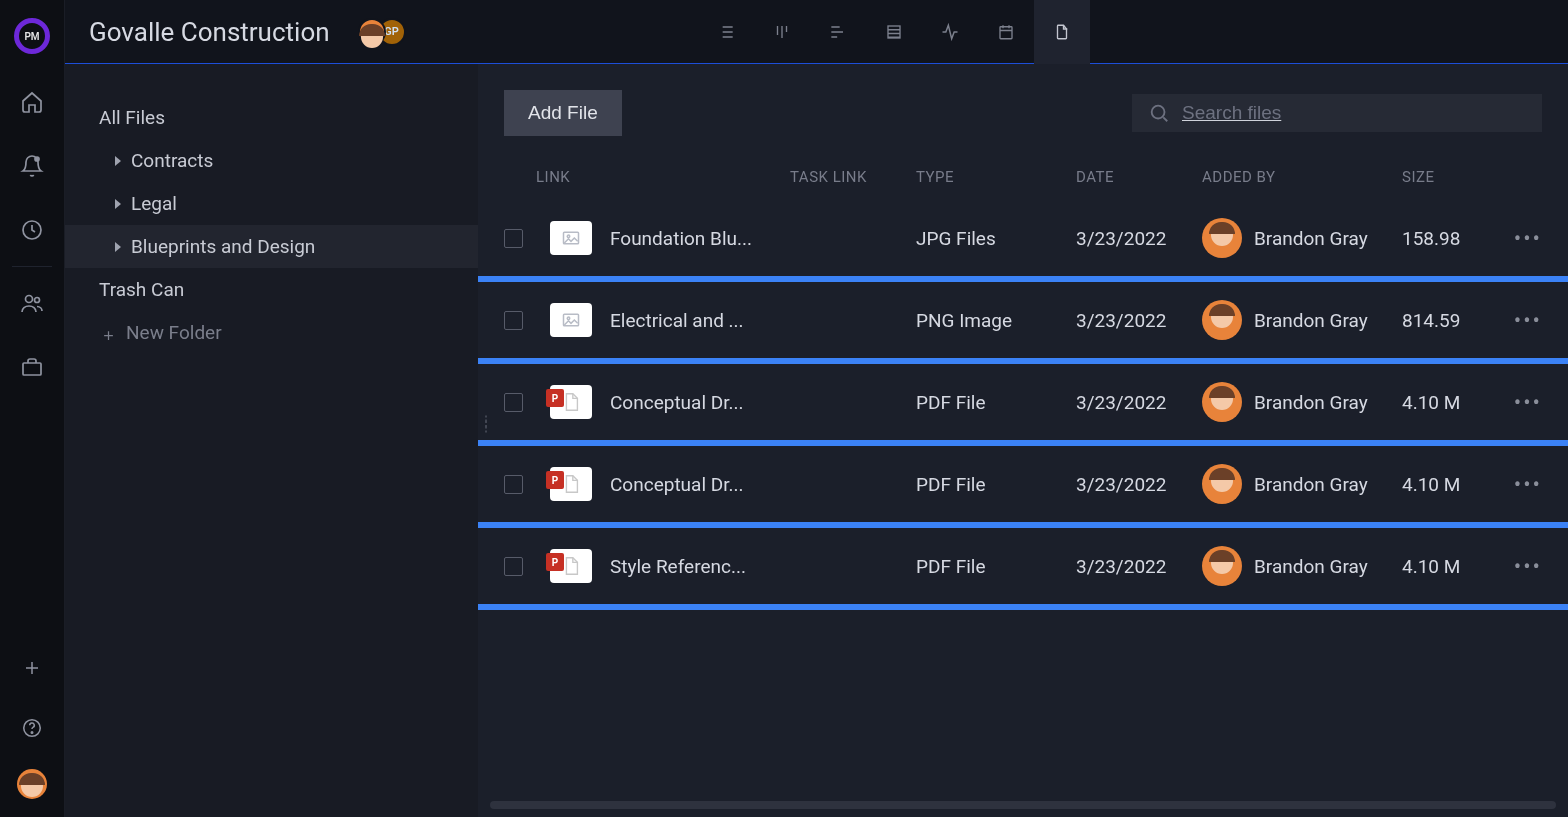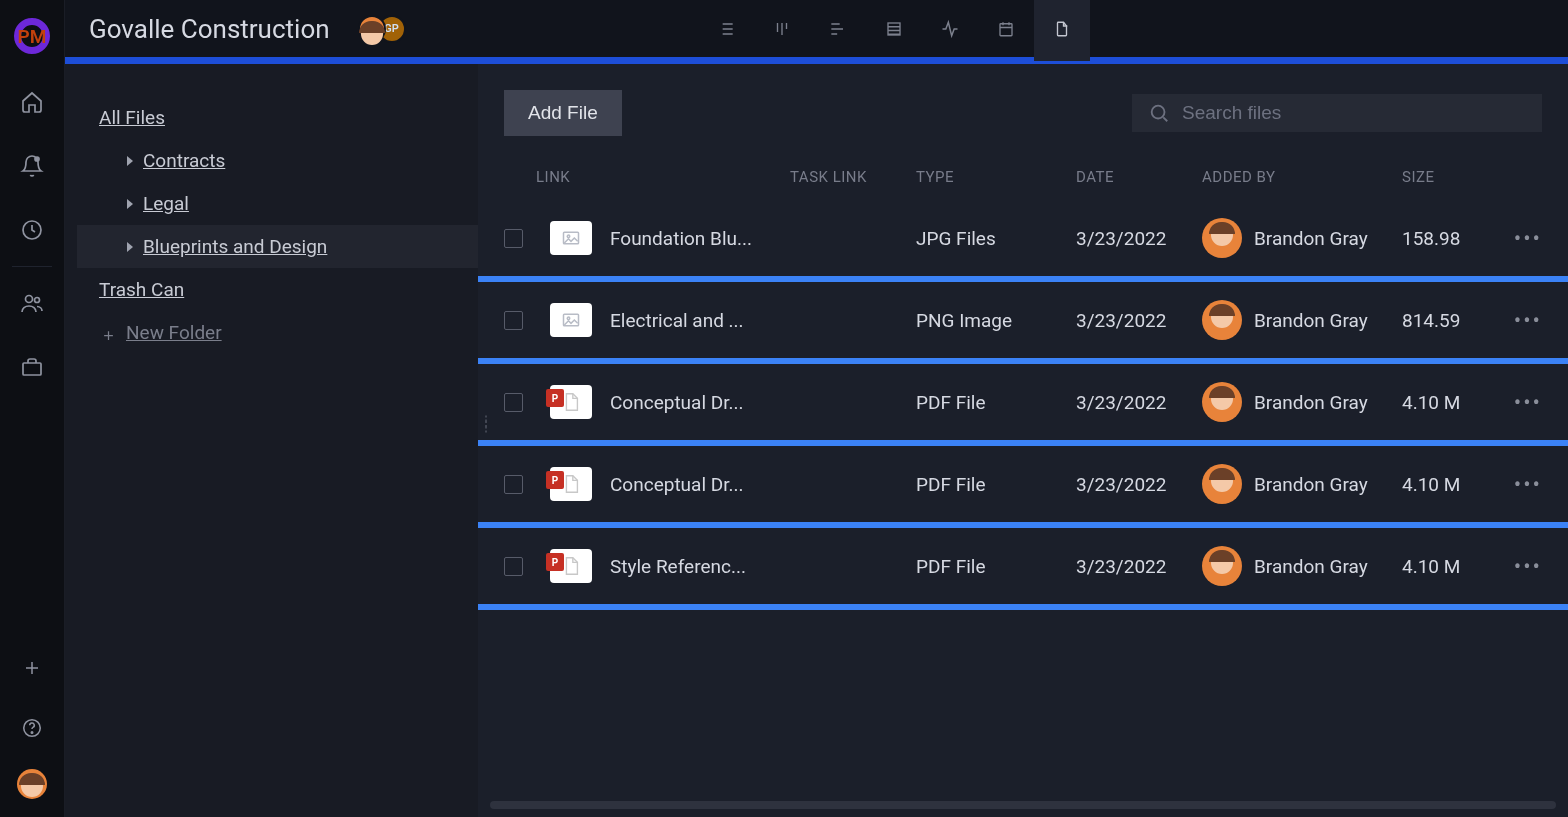--- a/index.html
+++ b/index.html
@@ -16,25 +16,25 @@
   width: 70px;
   background: #0d0f14;
   border-right: 1px solid #1a1d26;
   display: flex;
   flex-direction: column;
   align-items: center;
   padding-top: 18px;
 }
 .pm-logo {
   width: 36px; height: 36px;
-  border: 7px solid #6d28d9;
+  border: 5px solid #6d28d9;
   border-radius: 50%;
   display: flex; align-items: center; justify-content: center;
-  font-size: 19px; font-weight: 600;
-  color: #c2410c;
+  font-size: 10px; font-weight: 600;
+  color: #e5e5e5;
   margin-bottom: 36px;
 }
 .rail-icon {
   width: 24px; height: 24px;
   margin-bottom: 40px;
   color: #8f93a0;
   cursor: pointer;
 }
 .rail-spacer { flex: 1; }
 .rail-add { width: 18px; height: 18px; margin-bottom: 40px; color: #8f93a0; cursor:pointer;}
@@ -46,21 +46,21 @@
   margin-bottom: 18px;
 }
 .main-area {
   flex: 1;
   display: flex;
   flex-direction: column;
 }
 .top-bar {
   height: 64px;
   background: #11141c;
-  border-bottom: 7px solid #1d4ed8;
+  border-bottom: 1px solid #1d4ed8;
   display: flex;
   align-items: center;
   padding: 0 8px 0 24px;
 }
 .project-title {
   font-size: 26px;
   color: #d6d9e2;
   font-weight: 400;
 }
 .avatar-pair {
@@ -108,24 +108,23 @@
   padding-top: 32px;
 }
 .tree-item {
   padding: 10px 20px 10px 36px;
   font-size: 19px;
   color: #c8cbd4;
   display: flex;
   align-items: center;
   gap: 10px;
   cursor: pointer;
-  text-decoration: underline;
 }
 .tree-item.root { padding-left: 34px; }
-.tree-item.child { padding-left: 50px; margin-left: 12px; }
+.tree-item.child { padding-left: 50px; }
 .tree-item.selected { background: #22252f; }
 .tree-caret {
   width: 0; height: 0;
   border-top: 5px solid transparent;
   border-bottom: 5px solid transparent;
   border-left: 6px solid #9fa3af;
 }
 .tree-item.new-folder {
   color: #7a7e8b;
 }
@@ -157,20 +156,21 @@
   font-size: 19px;
   cursor: pointer;
 }
 .search-wrap {
   margin-left: auto;
   background: #262a35;
   display: flex;
   align-items: center;
   padding: 8px 16px;
   width: 410px;
+  text-decoration: underline;
 }
 .search-wrap input {
   background: transparent;
   border: none;
   color: #c8cbd4;
   font-size: 19px;
   outline: none;
   margin-left: 12px;
   flex: 1;
 }

